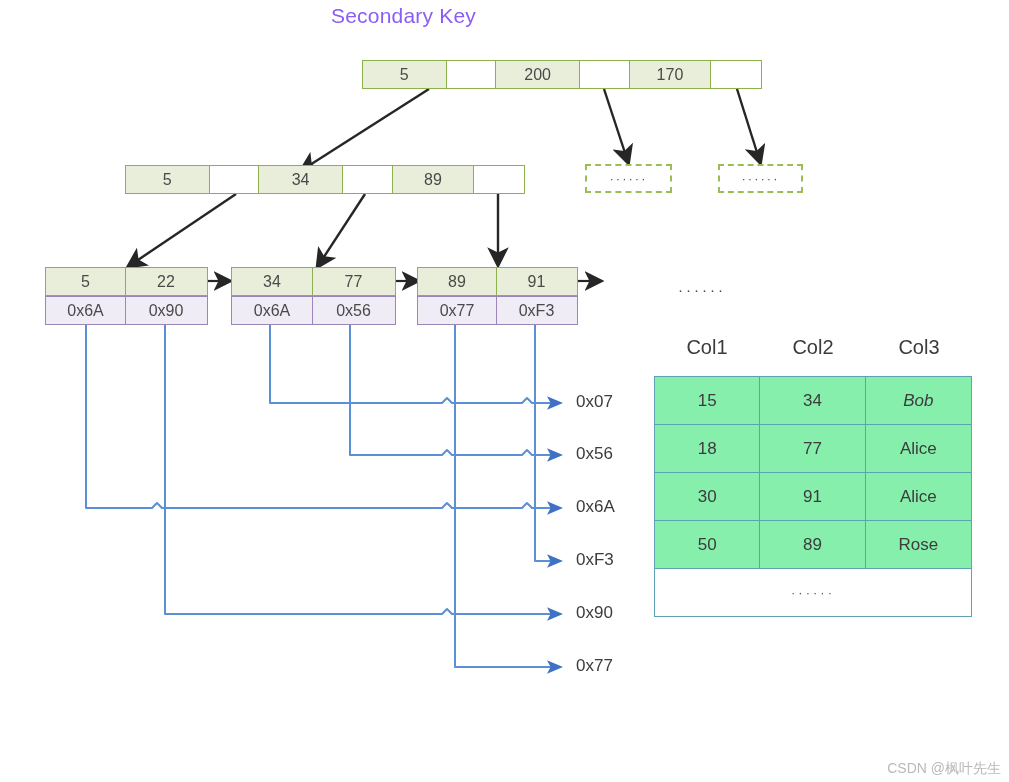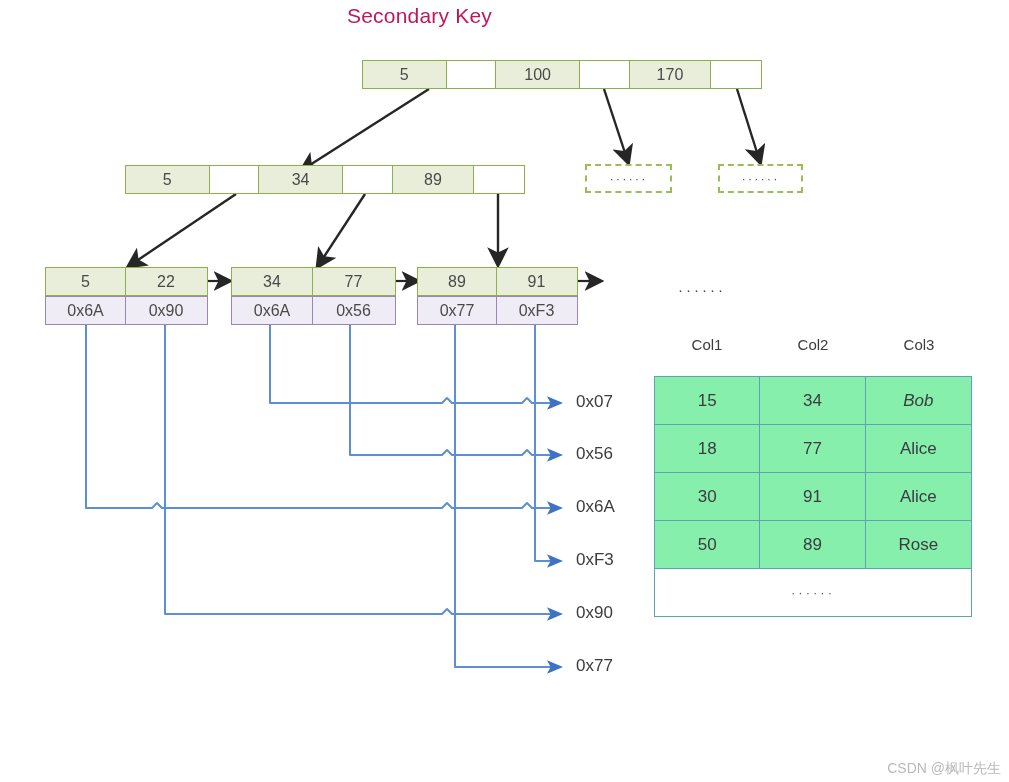--- a/index.html
+++ b/index.html
@@ -1,22 +1,22 @@
 <!DOCTYPE html>
 <html><head>
 <meta charset="utf-8">
 <style>
   html,body{margin:0;padding:0;background:#ffffff;}
   body{width:1009px;height:782px;position:relative;overflow:hidden;
        font-family:"Liberation Sans","DejaVu Sans",sans-serif;color:#3a3a3a;}
   #canvas{position:absolute;left:0;top:0;width:1009px;height:782px;}
   svg.layer{position:absolute;left:0;top:0;width:1009px;height:782px;pointer-events:none;}
 
-  .title{position:absolute;left:16px;top:4px;width:807px;text-align:center;
-         font-size:21px;color:#be185d;letter-spacing:.2px;}
+  .title{position:absolute;left:0;top:4px;width:807px;text-align:center;
+         font-size:21px;color:#8b5cf6;letter-spacing:.2px;}
 
   
   .node{position:absolute;display:flex;box-sizing:border-box;
         border:1.5px solid #8cb04a;background:#ffffff;}
   .node .cell{box-sizing:border-box;border-right:1.5px solid #8cb04a;
         display:flex;align-items:center;justify-content:center;
         font-size:16px;color:#4a4a4a;}
   .node .cell:last-child{border-right:none;}
   .node .cell.k{background:#e9eeda;}
   .node .cell.p{background:#ffffff;}
@@ -37,21 +37,21 @@
   .leaf .row.ptrs .cell{border-right:1.5px solid #9a86b8;height:27px;}
   .leaf .row .cell:last-child{border-right:none;}
 
   .ellipsis-mid{position:absolute;font-size:15px;color:#444;letter-spacing:3px;}
 
   
   .addr{position:absolute;font-size:17px;color:#3c3c3c;white-space:nowrap;}
 
   
   .tbl-head{position:absolute;display:flex;}
-  .tbl-head div{font-size:15px;color:#3c3c3c;text-align:center;}
+  .tbl-head div{font-size:20px;color:#3c3c3c;text-align:center;}
   .dtable{position:absolute;border-collapse:collapse;}
   .dtable td{border:1.5px solid #5ea3b5;background:#86efac;
         font-size:17px;color:#3c3c3c;text-align:center;height:45px;}
   .dtable td.blank{background:#ffffff;font-size:13px;letter-spacing:3px;color:#555;}
 
   .watermark{position:absolute;right:8px;bottom:4px;font-size:14px;color:#b9b9b9;}
 </style>
 </head>
 <body>
 
@@ -105,21 +105,21 @@
 
       <path d="M165,322 L165,614 L442,614 l5,-5 l5,5 L560,614" marker-end="url(#ablue)"></path>
 
       <path d="M455,322 L455,667 L560,667" marker-end="url(#ablue)"></path>
     </g>
   </svg>
 
   <div class="node" style="left:362px;top:60px;width:400px;height:29px;">
     <div class="cell k" style="width:84px;">5</div>
     <div class="cell p" style="width:50px;"></div>
-    <div class="cell k" style="width:84px;">100</div>
+    <div class="cell k" style="width:84px;">200</div>
     <div class="cell p" style="width:50px;"></div>
     <div class="cell k" style="width:82px;">170</div>
     <div class="cell p" style="width:50px;"></div>
   </div>
 
   <div class="node" style="left:125px;top:165px;width:400px;height:29px;">
     <div class="cell k" style="width:84px;">5</div>
     <div class="cell p" style="width:50px;"></div>
     <div class="cell k" style="width:84px;">34</div>
     <div class="cell p" style="width:50px;"></div>

